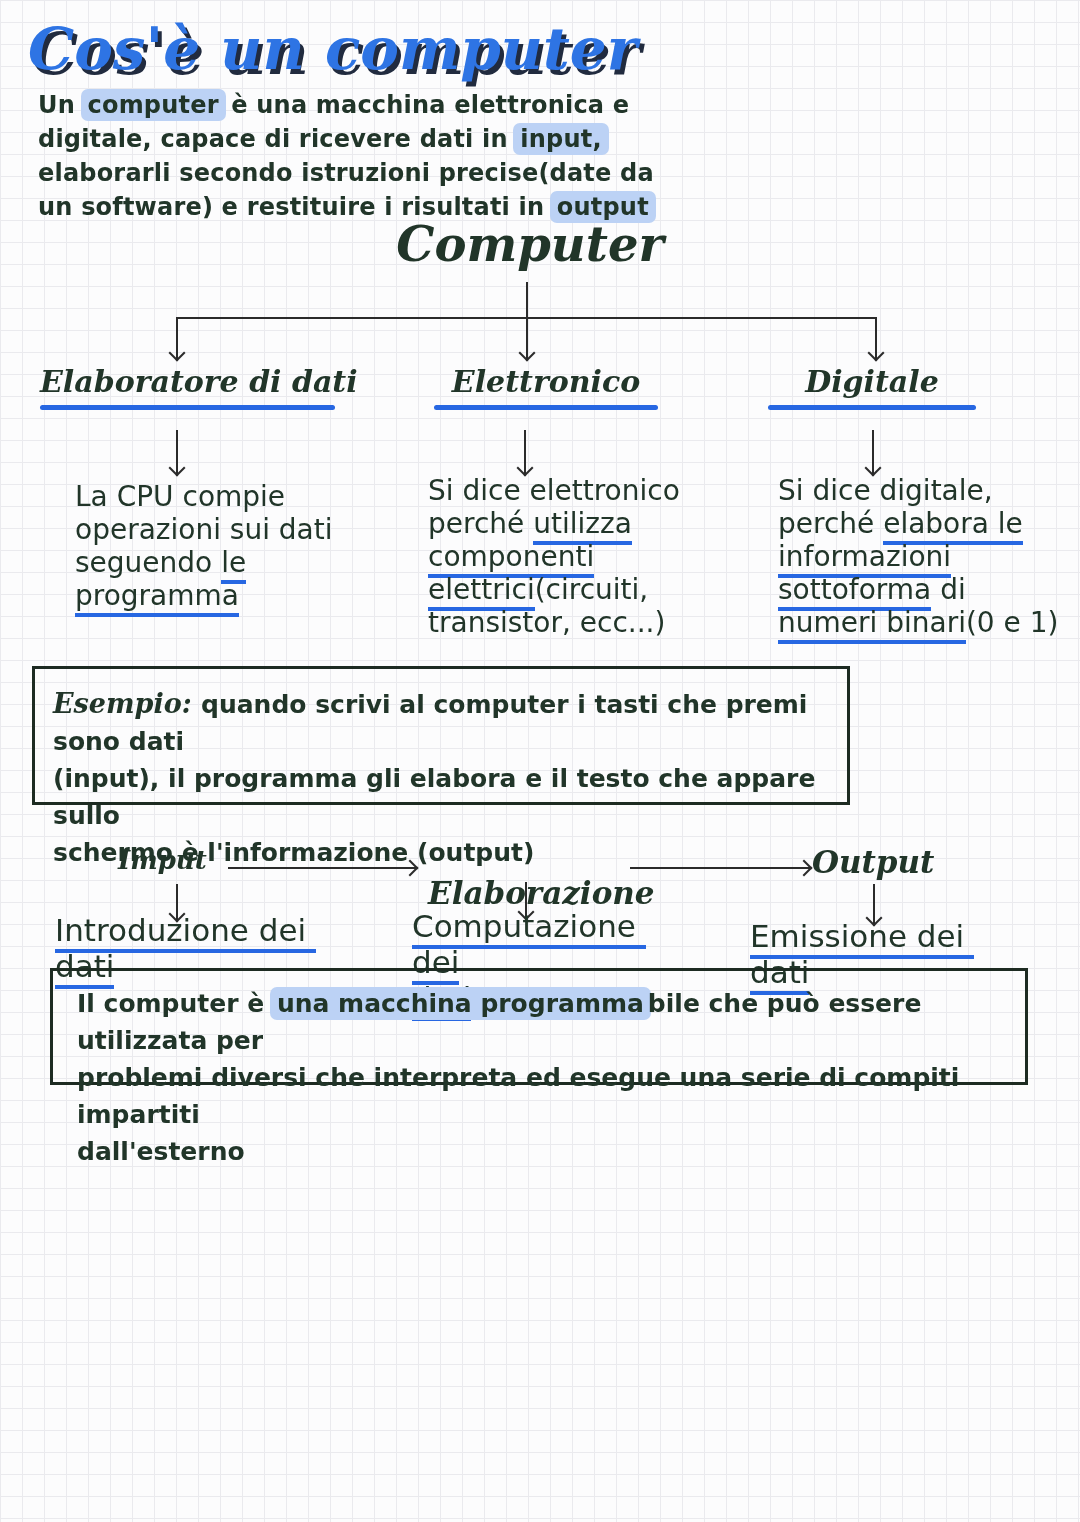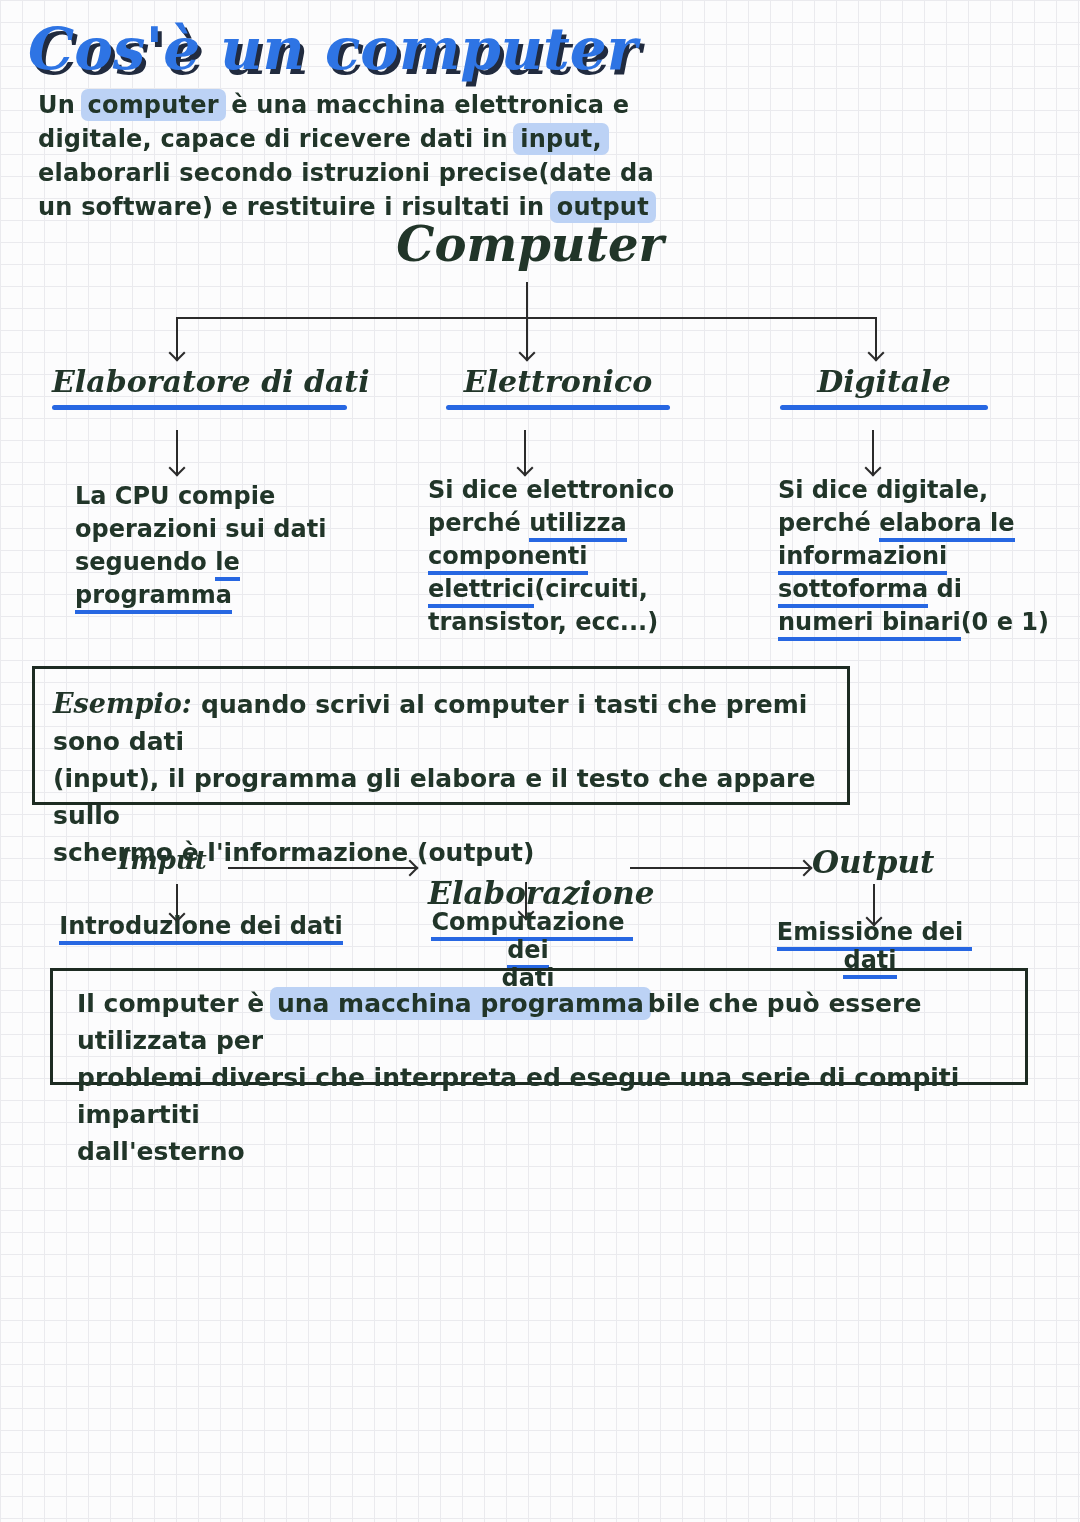--- a/index.html
+++ b/index.html
@@ -56,44 +56,44 @@
     border-right:2px solid var(--line);border-bottom:2px solid var(--line);
     transform:rotate(45deg);transform-origin:center;
   }
   .arr-right::after{
     content:'';position:absolute;right:0;top:-5px;width:10px;height:10px;
     border-top:2px solid var(--line);border-right:2px solid var(--line);
     transform:rotate(45deg);
   }
 
   .node-label{
-    top:364px;text-align:center;font-size:30px;color:var(--ink);white-space:nowrap;margin-left:12px;
+    top:364px;text-align:center;font-size:30px;color:var(--ink);white-space:nowrap;
   }
   .node-label::after{
     content:'';display:block;height:5px;border-radius:3px;
     background:var(--underline-blue);margin-top:6px;
   }
   .desc{
-    font-size:24px;line-height:33px;font-weight:700;white-space:pre-wrap;
+    font-size:28px;line-height:33px;font-weight:400;white-space:pre-wrap;
   }
 
   .note-box{
     border:3px solid #1d2b22;background:transparent;
   }
   .box-text{
     padding:16px 18px 0 18px;font-size:25px;line-height:37px;
     font-weight:700;white-space:pre-wrap;
   }
   .box-text .seg-script{
     font-size:27px;font-weight:700;letter-spacing:0;
   }
 
   .flow-label{font-size:31px;color:var(--ink);white-space:nowrap;}
   .flow-sub{
-    font-size:24px;font-weight:700;text-align:center;white-space:pre-wrap;
+    font-size:31px;font-weight:400;white-space:pre-wrap;
   }
 
   
   .rt-line{display:block;}
   .seg-hl{
     background:var(--highlight-blue);
     padding:2px 7px;margin:-2px -3px;border-radius:7px;
   }
   .seg-u{
     border-bottom:4px solid var(--underline-blue);

